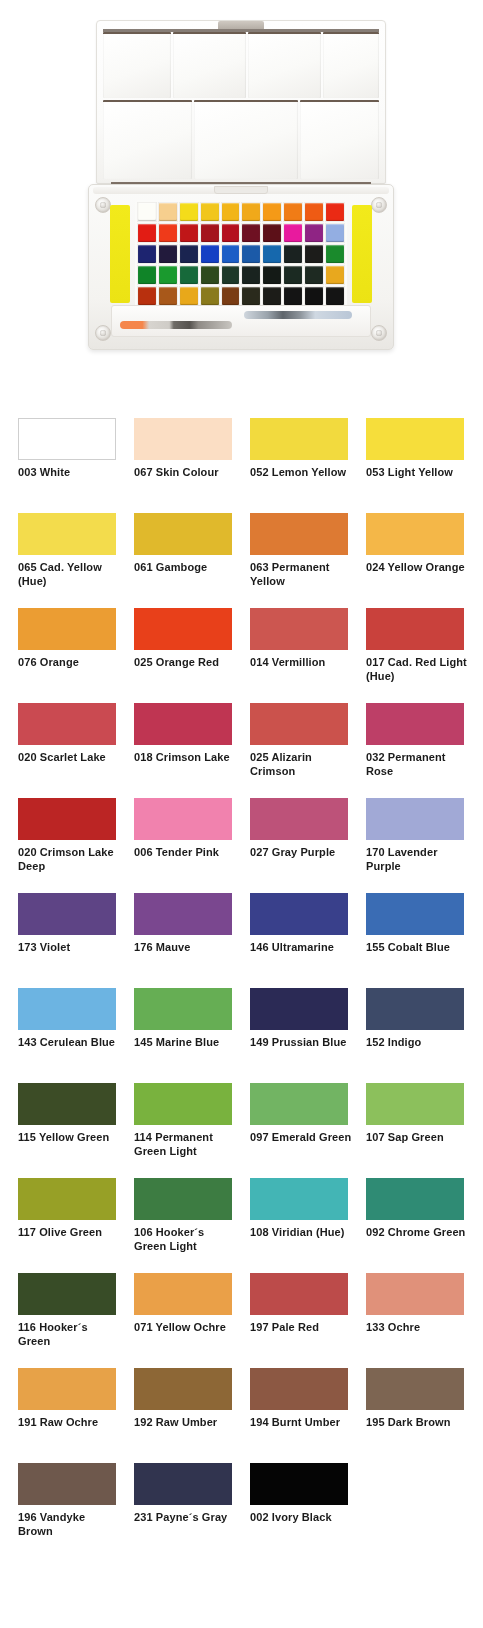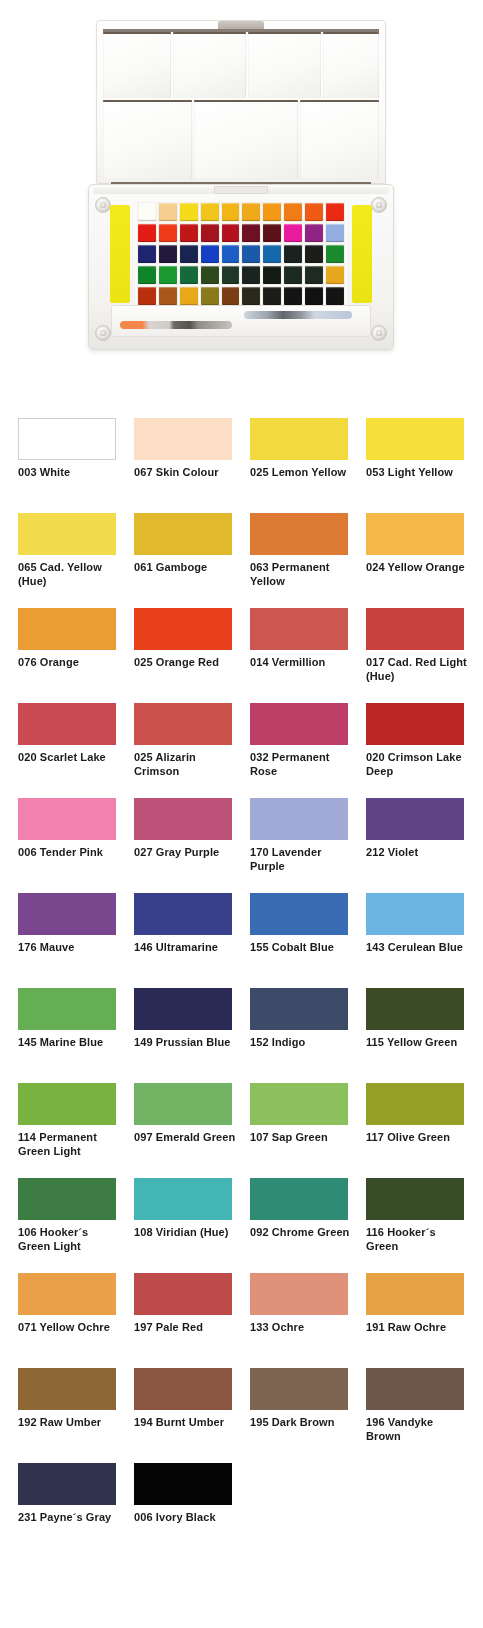--- a/index.html
+++ b/index.html
@@ -431,21 +431,21 @@
       <div class="swatch-cell">
         <div class="swatch-chip bordered" style="background: rgb(255, 255, 255);"></div>
         <div class="swatch-label">003 White</div>
       </div>
       <div class="swatch-cell">
         <div class="swatch-chip" style="background: rgb(251, 222, 196);"></div>
         <div class="swatch-label">067 Skin Colour</div>
       </div>
       <div class="swatch-cell">
         <div class="swatch-chip" style="background: rgb(242, 218, 62);"></div>
-        <div class="swatch-label">025 Lemon Yellow</div>
+        <div class="swatch-label">052 Lemon Yellow</div>
       </div>
       <div class="swatch-cell">
         <div class="swatch-chip" style="background: rgb(246, 222, 59);"></div>
         <div class="swatch-label">053 Light Yellow</div>
       </div>
       <div class="swatch-cell">
         <div class="swatch-chip" style="background: rgb(243, 220, 76);"></div>
         <div class="swatch-label">065 Cad. Yellow (Hue)</div>
       </div>
       <div class="swatch-cell">
@@ -474,20 +474,24 @@
       </div>
       <div class="swatch-cell">
         <div class="swatch-chip" style="background: rgb(201, 65, 60);"></div>
         <div class="swatch-label">017 Cad. Red Light (Hue)</div>
       </div>
       <div class="swatch-cell">
         <div class="swatch-chip" style="background: rgb(202, 74, 81);"></div>
         <div class="swatch-label">020 Scarlet Lake</div>
       </div>
       <div class="swatch-cell">
+        <div class="swatch-chip" style="background: rgb(191, 53, 82);"></div>
+        <div class="swatch-label">018 Crimson Lake</div>
+      </div>
+      <div class="swatch-cell">
         <div class="swatch-chip" style="background: rgb(203, 82, 76);"></div>
         <div class="swatch-label">025 Alizarin Crimson</div>
       </div>
       <div class="swatch-cell">
         <div class="swatch-chip" style="background: rgb(189, 63, 103);"></div>
         <div class="swatch-label">032 Permanent Rose</div>
       </div>
       <div class="swatch-cell">
         <div class="swatch-chip" style="background: rgb(187, 37, 36);"></div>
         <div class="swatch-label">020 Crimson Lake Deep</div>
@@ -499,21 +503,21 @@
       <div class="swatch-cell">
         <div class="swatch-chip" style="background: rgb(189, 82, 121);"></div>
         <div class="swatch-label">027 Gray Purple</div>
       </div>
       <div class="swatch-cell">
         <div class="swatch-chip" style="background: rgb(161, 169, 214);"></div>
         <div class="swatch-label">170 Lavender Purple</div>
       </div>
       <div class="swatch-cell">
         <div class="swatch-chip" style="background: rgb(94, 68, 133);"></div>
-        <div class="swatch-label">212 Violet</div>
+        <div class="swatch-label">173 Violet</div>
       </div>
       <div class="swatch-cell">
         <div class="swatch-chip" style="background: rgb(122, 71, 143);"></div>
         <div class="swatch-label">176 Mauve</div>
       </div>
       <div class="swatch-cell">
         <div class="swatch-chip" style="background: rgb(57, 64, 139);"></div>
         <div class="swatch-label">146 Ultramarine</div>
       </div>
       <div class="swatch-cell">
@@ -603,16 +607,16 @@
       <div class="swatch-cell">
         <div class="swatch-chip" style="background: rgb(110, 88, 76);"></div>
         <div class="swatch-label">196 Vandyke Brown</div>
       </div>
       <div class="swatch-cell">
         <div class="swatch-chip" style="background: rgb(49, 52, 79);"></div>
         <div class="swatch-label">231 Payne´s Gray</div>
       </div>
       <div class="swatch-cell">
         <div class="swatch-chip" style="background: rgb(5, 5, 5);"></div>
-        <div class="swatch-label">006 Ivory Black</div>
+        <div class="swatch-label">002 Ivory Black</div>
       </div>
     </div>
 </div>
 
 </body></html>

